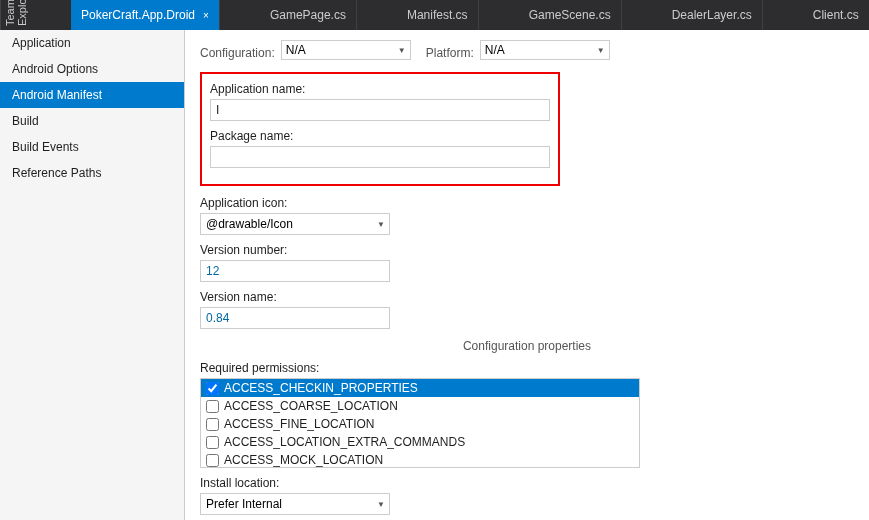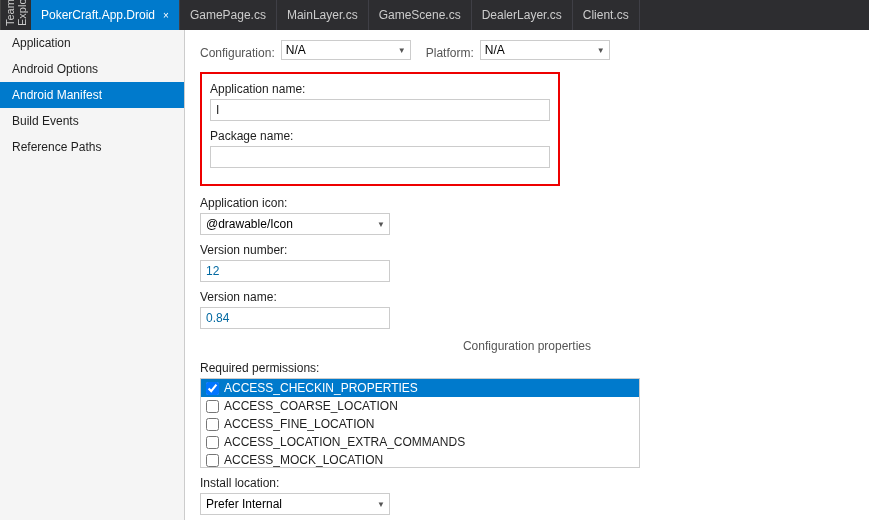--- a/index.html
+++ b/index.html
@@ -43,20 +43,21 @@
     .tab {
       display: flex;
       align-items: center;
       padding: 0 10px;
       color: #ccc;
       font-size: 12px;
       cursor: pointer;
       border-right: 1px solid #3f3f46;
       white-space: nowrap;
       gap: 5px;
+      margin-left: 40px;
     }
     .tab.active {
       background: #007acc;
       color: #fff;
     }
     .tab .close-btn {
       font-size: 10px;
       color: #aaa;
       cursor: pointer;
       margin-left: 3px;
@@ -282,41 +283,42 @@
   <div class="tabs-bar">
 
   <div class="tab active">
         <span>PokerCraft.App.Droid</span>
         <span class="close-btn">×</span>
       </div>
       <div class="tab">
         <span>GamePage.cs</span>
       </div>
       <div class="tab">
-        <span>MainLayer.cs</span>
+        <span>Manifest.cs</span>
       </div>
       <div class="tab">
         <span>GameScene.cs</span>
       </div>
       <div class="tab">
         <span>DealerLayer.cs</span>
       </div>
       <div class="tab">
         <span>Client.cs</span>
       </div>
     </div>
 </div>
 
 <div class="main-layout">
 
   <div class="sidebar">
 
   <div class="sidebar-item">Application</div>
       <div class="sidebar-item">Android Options</div>
       <div class="sidebar-item active">Android Manifest</div>
+      <div class="sidebar-item">Build</div>
       <div class="sidebar-item">Build Events</div>
       <div class="sidebar-item">Reference Paths</div>
     </div>
 
   <div class="content">
     
     <div class="config-row">
       <div class="config-group">
         <span>Configuration:</span>
         <div class="select-wrapper">

